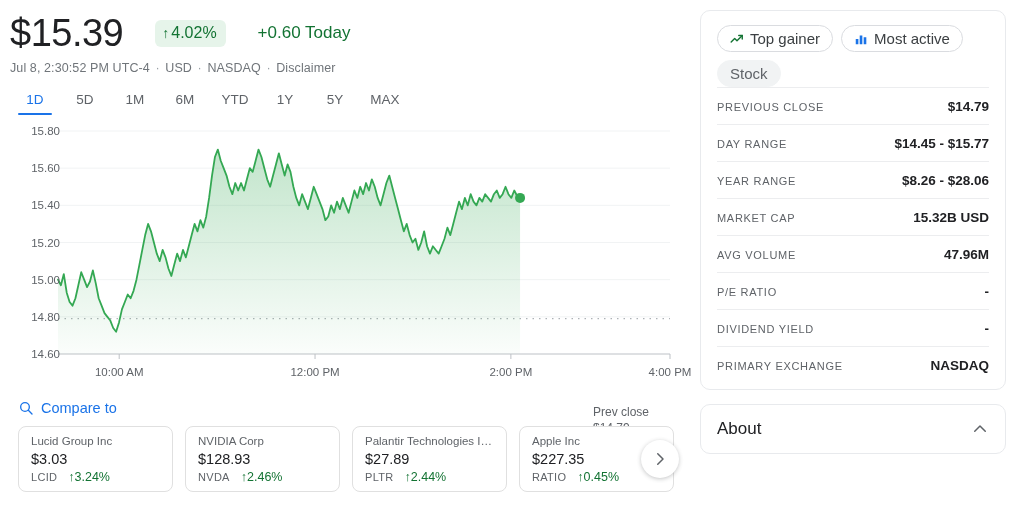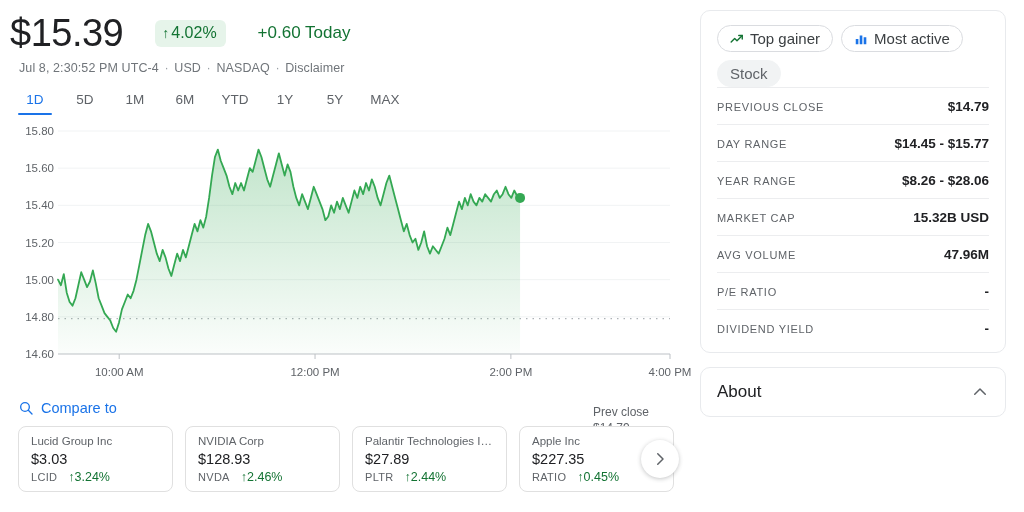--- a/index.html
+++ b/index.html
@@ -18,41 +18,41 @@
   .price-row { display: flex; align-items: center; gap: 32px; height: 46px; }
   .price { font-size: 38px; font-weight: 400; letter-spacing: -0.5px; color: #202124; line-height: 44px; }
   .pct-badge {
     background: #e6f4ea; color: #137333; border-radius: 6px;
     padding: 4px 9px 5px 7px; font-size: 16px; line-height: 18px;
     display: flex; align-items: center; gap: 2px; font-weight: 400;
   }
   .arrow-up { font-size: 14px; line-height: 14px; }
   .today { color: #137333; font-size: 17px; }
 
-  .subline { font-size: 12.5px; color: #70757a; margin-top: 5px; letter-spacing: 0.1px; margin-left: 9px; }
+  .subline { font-size: 12.5px; color: #70757a; margin-top: 5px; letter-spacing: 0.1px; }
   .subline .sep { padding: 0 2px; color: #9aa0a6; }
   .subline a { color: #70757a; text-decoration: none; }
 
   
   .tabs { display: flex; margin-top: 14px; }
   .tab {
     font-size: 13.5px; color: #5f6368; padding: 3px 0 8px 0;
     width: 50px; text-align: center; position: relative; cursor: pointer;
   }
   .tab.active { color: #1a73e8; font-weight: 500; }
   .tab.active::after {
     content: ""; position: absolute; left: 8px; right: 8px; bottom: 0;
     height: 2.5px; background: #1a73e8; border-radius: 2px;
   }
 
   
   .chart-wrap { position: relative; width: 680px; height: 275px; margin-top: 6px; }
   .chart-svg { position: absolute; left: 0; top: 0; }
   .ytick {
-    position: absolute; left: 0; width: 44px; text-align: right;
+    position: absolute; left: 6px; width: 44px; text-align: right;
     font-size: 11.5px; color: #5f6368; transform: translateY(-50%);
   }
   .xtick {
     position: absolute; bottom: 0; font-size: 11.5px; color: #5f6368;
     transform: translateX(-50%); white-space: nowrap;
   }
   .prevclose-label {
     position: absolute; left: 583px; top: 283px;
     font-size: 12px; color: #5f6368; line-height: 16px;
   }
@@ -276,20 +276,24 @@
         <span class="stat-value">47.96M</span>
       </div>
       <div class="stat-row">
         <span class="stat-label">P/E RATIO</span>
         <span class="stat-value">-</span>
       </div>
       <div class="stat-row">
         <span class="stat-label">DIVIDEND YIELD</span>
         <span class="stat-value">-</span>
       </div>
+      <div class="stat-row">
+        <span class="stat-label">PRIMARY EXCHANGE</span>
+        <span class="stat-value">NASDAQ</span>
+      </div>
     </div>
 
     <div class="about-panel">
       <span class="about-title">About</span>
       <svg width="18" height="18" viewBox="0 0 24 24">
         <polyline points="5,15 12,8 19,15" fill="none" stroke="#5f6368" stroke-width="2" stroke-linecap="round" stroke-linejoin="round"></polyline>
       </svg>
     </div>
   </div>
 </div>

